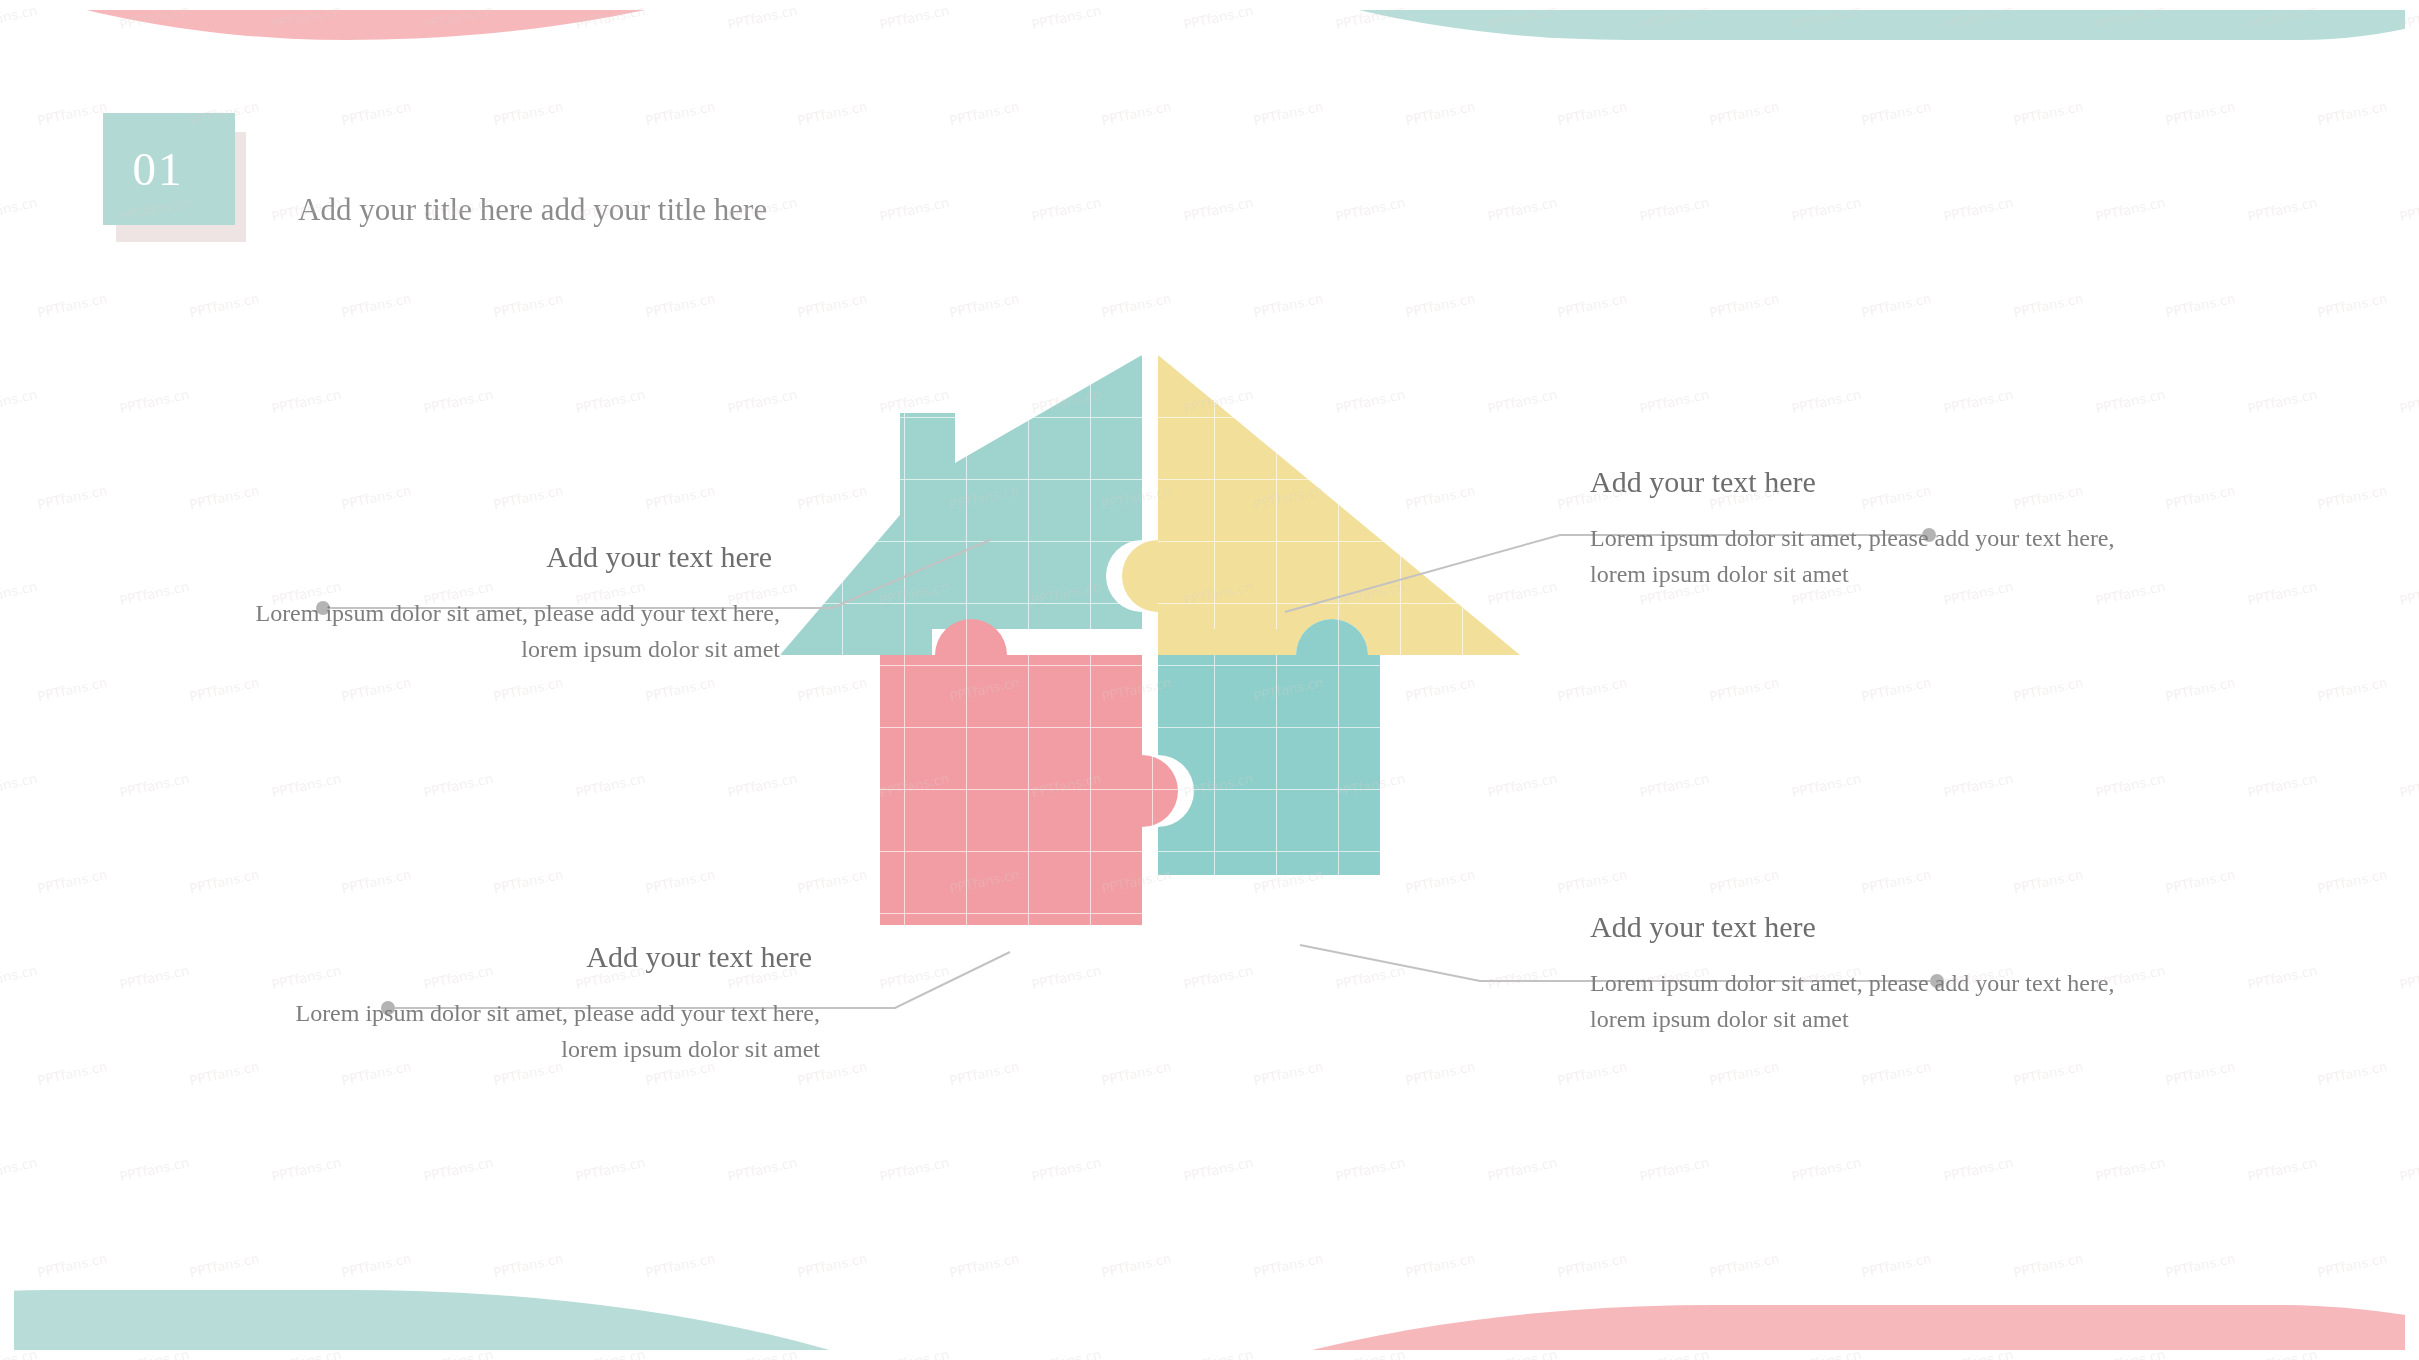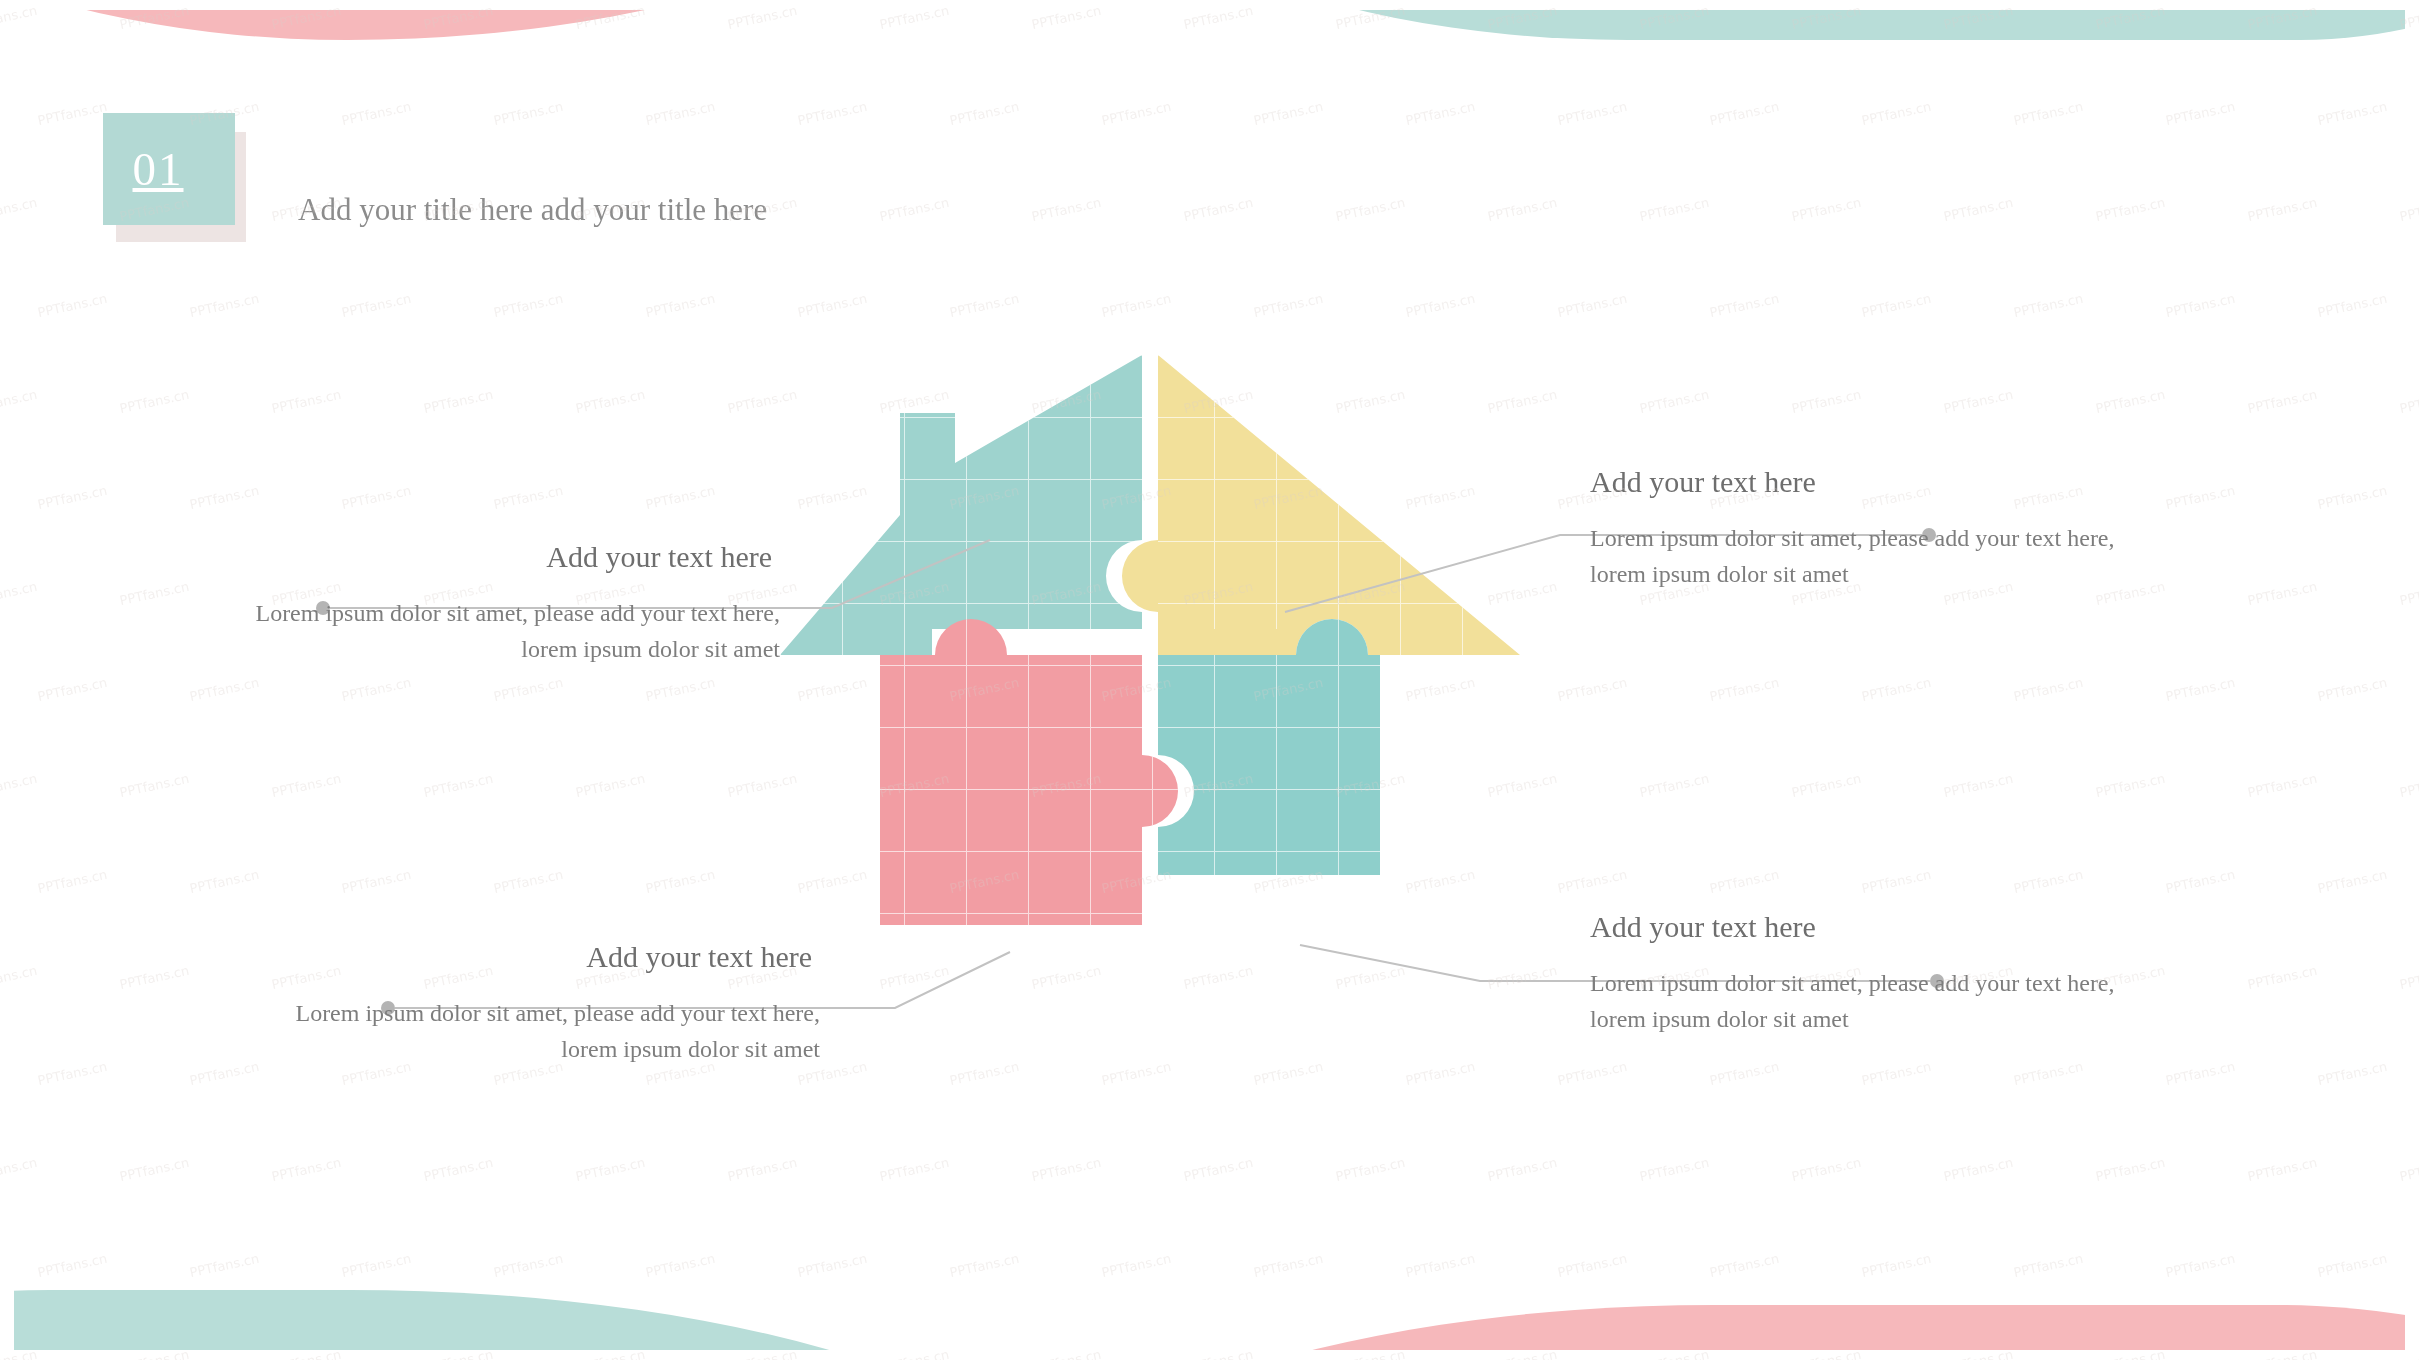--- a/index.html
+++ b/index.html
@@ -118,21 +118,20 @@
     top: 113px;
     width: 110px;
     height: 112px;
     display: flex;
     align-items: center;
     justify-content: center;
     color: #ffffff;
     font-size: 47px;
     font-family: "Liberation Serif", serif;
     letter-spacing: 2px;
-    text-decoration: underline;
   }
   .title-main {
     position: absolute;
     left: 268px;
     top: 104px;
     font-size: 58px;
     color: #666666;
     font-family: "DejaVu Sans", sans-serif;
     letter-spacing: 2px;
     white-space: nowrap;

